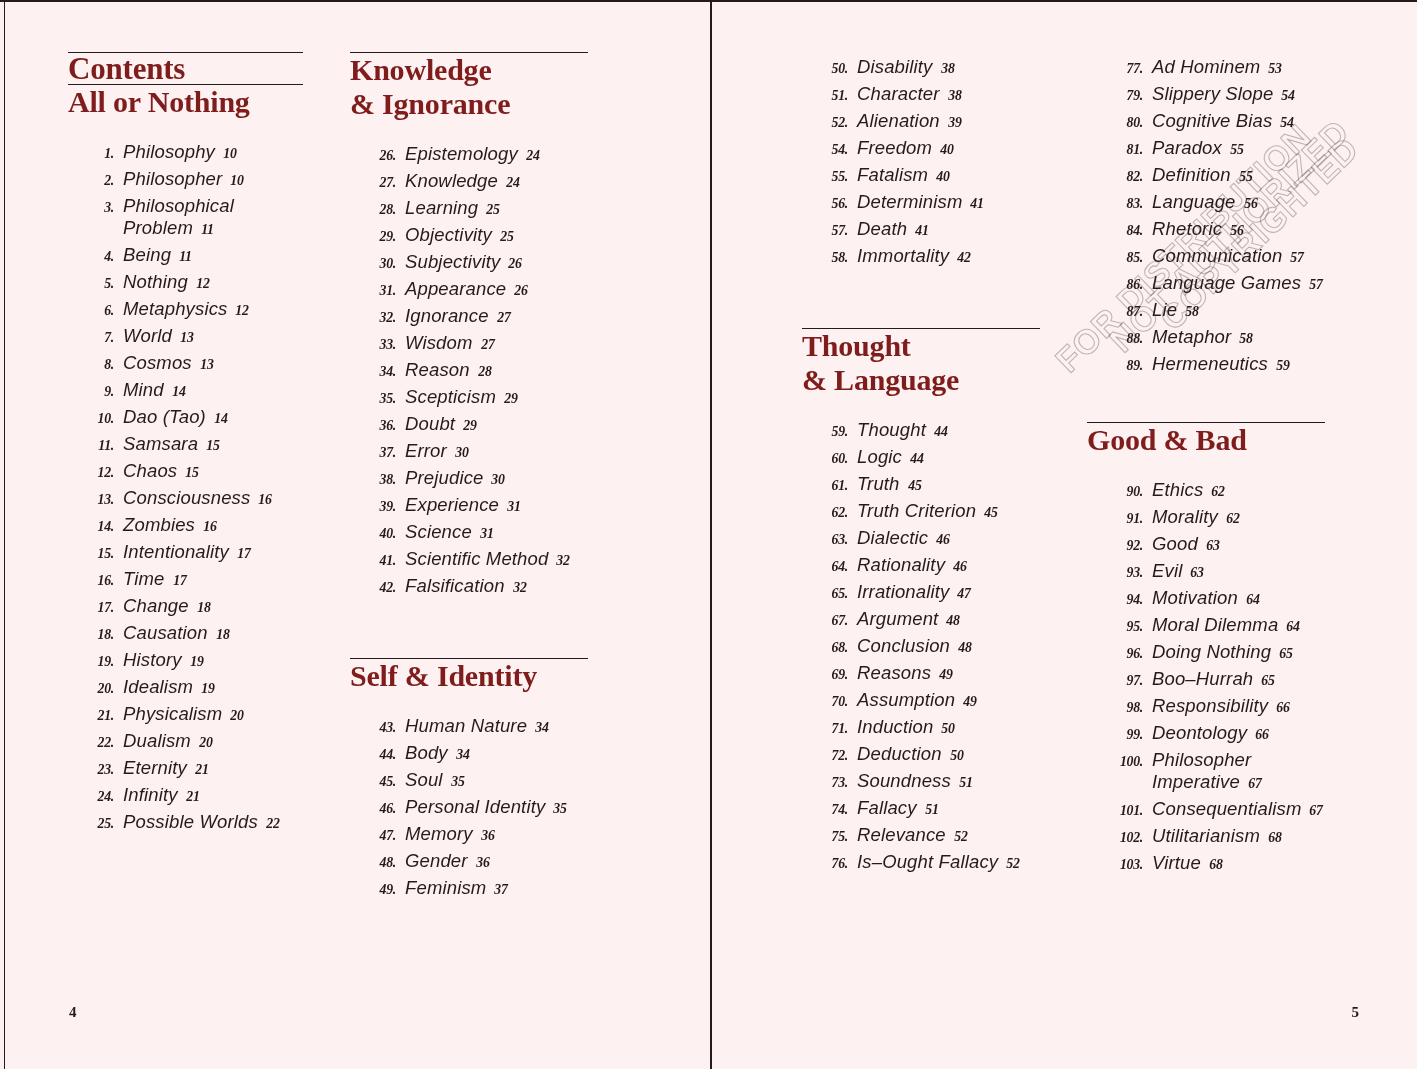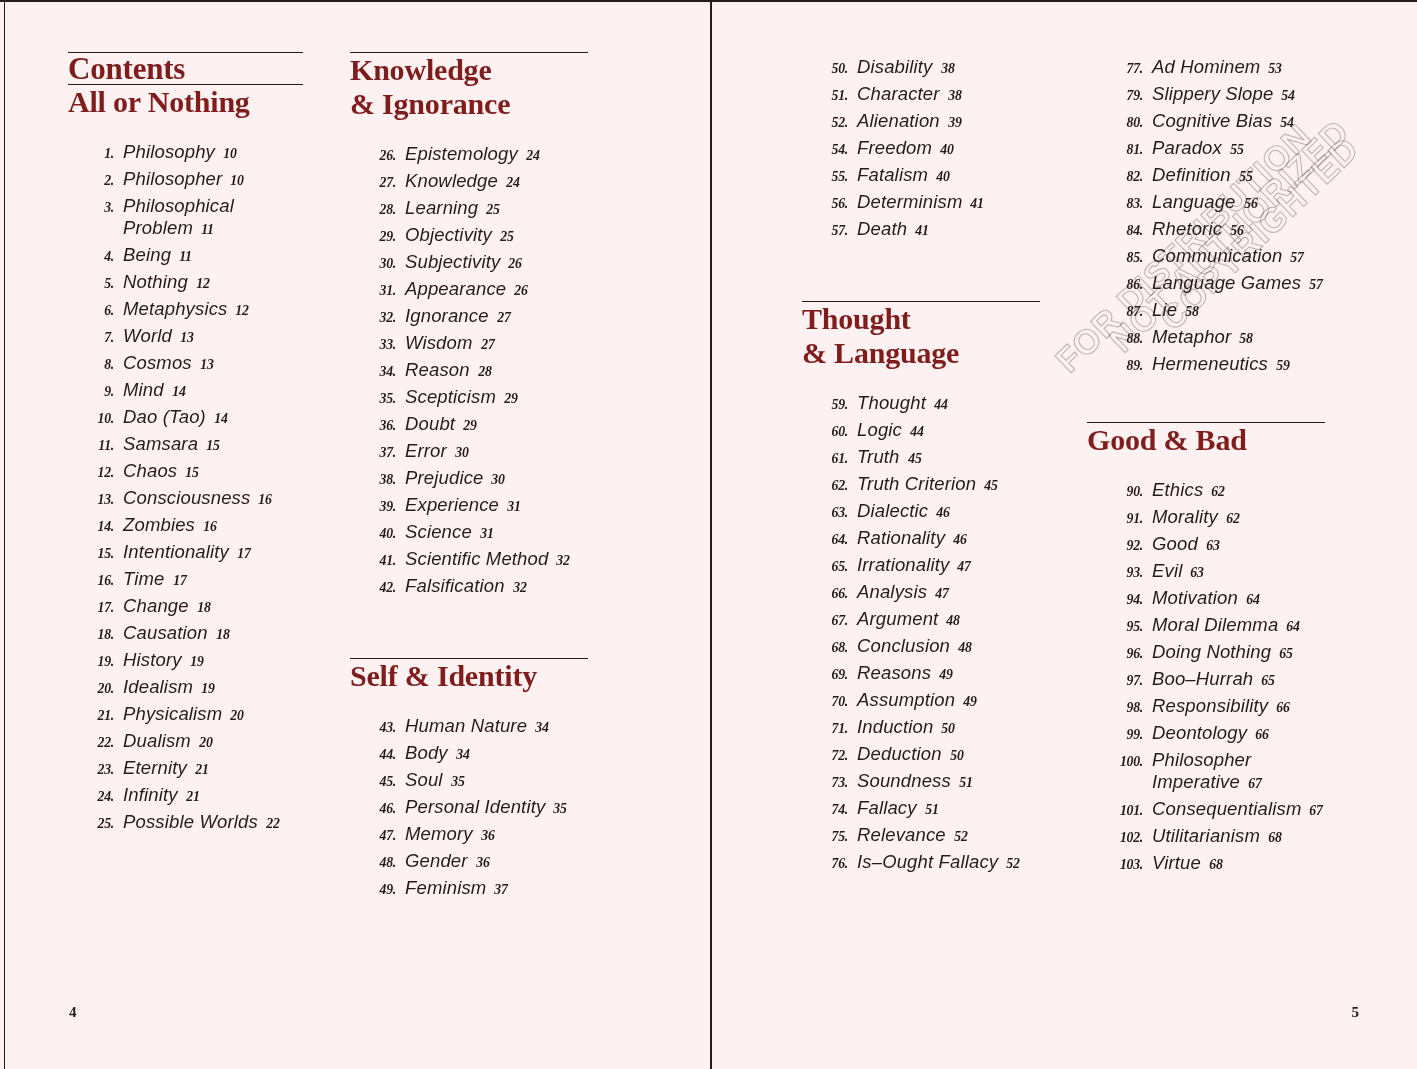--- a/index.html
+++ b/index.html
@@ -440,20 +440,24 @@
               <span class="label">Fatalism<span class="pg">40</span></span>
             </li>
             <li class="entry">
               <span class="num">56.</span>
               <span class="label">Determinism<span class="pg">41</span></span>
             </li>
             <li class="entry">
               <span class="num">57.</span>
               <span class="label">Death<span class="pg">41</span></span>
             </li>
+            <li class="entry">
+              <span class="num">58.</span>
+              <span class="label">Immortality<span class="pg">42</span></span>
+            </li>
           </ol>
 
         <div class="gap-lg"></div>
 
         <div class="rule"></div>
         <h2 class="section-title title-section"><span>Thought</span><br><span>&amp; Language</span></h2>
 
         <ol class="entries">
             <li class="entry">
               <span class="num">59.</span>
@@ -475,24 +479,20 @@
               <span class="num">63.</span>
               <span class="label">Dialectic<span class="pg">46</span></span>
             </li>
             <li class="entry">
               <span class="num">64.</span>
               <span class="label">Rationality<span class="pg">46</span></span>
             </li>
             <li class="entry">
               <span class="num">65.</span>
               <span class="label">Irrationality<span class="pg">47</span></span>
-            </li>
-            <li class="entry">
-              <span class="num">66.</span>
-              <span class="label">Analysis<span class="pg">47</span></span>
             </li>
             <li class="entry">
               <span class="num">67.</span>
               <span class="label">Argument<span class="pg">48</span></span>
             </li>
             <li class="entry">
               <span class="num">68.</span>
               <span class="label">Conclusion<span class="pg">48</span></span>
             </li>
             <li class="entry">

